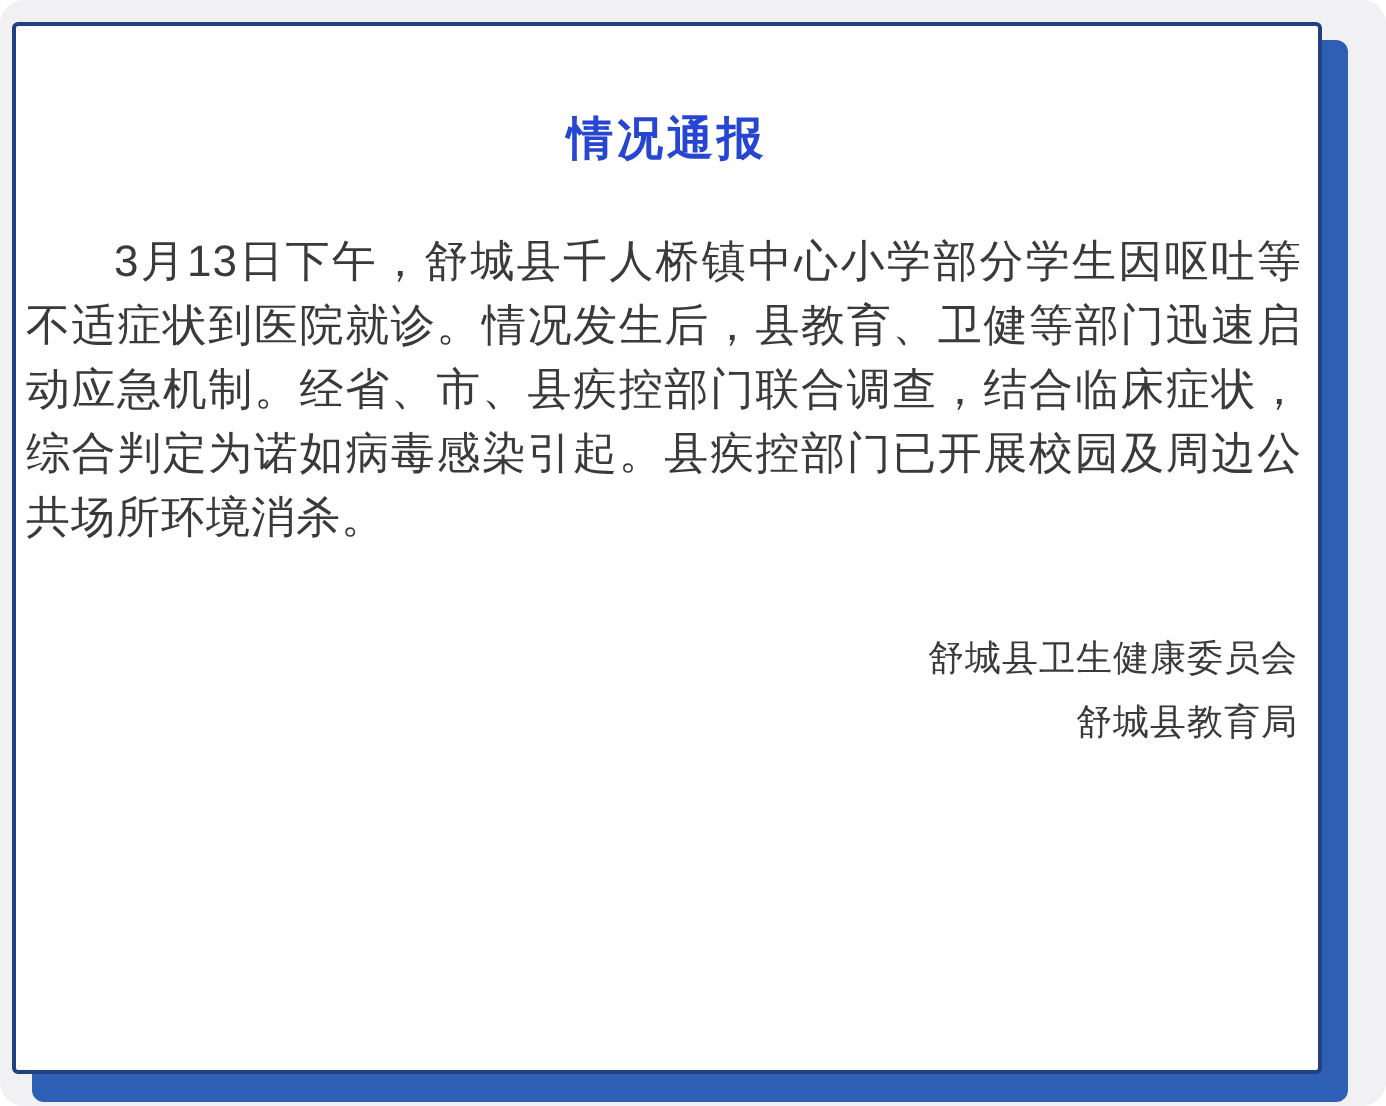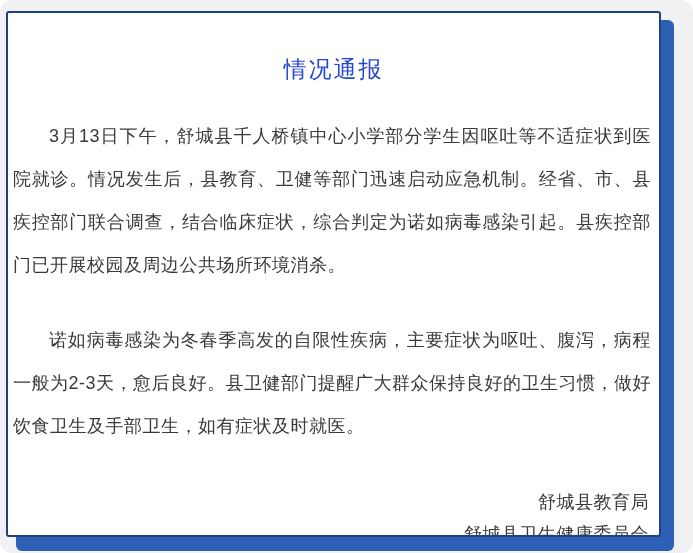--- a/index.html
+++ b/index.html
@@ -35,28 +35,28 @@
     background: var(--card-background, #ffffff);
     border: 2px solid var(--border-navy, #20407f);
     border-radius: 3px;
     overflow: hidden;
   }
   .title {
     margin-top: 42px;
     text-align: center;
     color: var(--title-blue, #2646d2);
     font-size: 23px;
-    font-weight: normal;
+    font-weight: bold;
     letter-spacing: 2px;
     line-height: 28px;
   }
   .para {
     margin: 0 8px 0 5px;
-    font-size: 18px;
-    line-height: 43px;
+    font-size: 22px;
+    line-height: 32px;
     color: var(--body-text, #3a3a3a);
     text-align: justify;
     text-justify: inter-ideograph;
     text-indent: 2em;
     letter-spacing: 0.5px;
   }
   .para-1 { margin-top: 32px; }
   .para-2 { margin-top: 32px; }
   .signature {
     margin: 38px 10px 0 0;
@@ -68,19 +68,18 @@
   }
 </style>
 </head>
 <body>
 
 <div class="page">
   <div class="card-shadow"></div>
   <div class="notice-card">
     <h1 class="title">情况通报</h1>
     <p class="para para-1">3月13日下午，舒城县千人桥镇中心小学部分学生因呕吐等不适症状到医院就诊。情况发生后，县教育、卫健等部门迅速启动应急机制。经省、市、县疾控部门联合调查，结合临床症状，综合判定为诺如病毒感染引起。县疾控部门已开展校园及周边公共场所环境消杀。</p>
-    <p class="para para-2">诺如病毒感染为冬春季高发的自限性疾病，主要症状为呕吐、腹泻，病程一般为2-3天，愈后良好。县卫健部门提醒广大群众保持良好的卫生习惯，做好饮食卫生及手部卫生，如有症状及时就医。</p>
     <div class="signature">
+      <div>舒城县卫生健康委员会</div>
       <div>舒城县教育局</div>
-      <div>舒城县卫生健康委员会</div>
     </div>
   </div>
 </div>
 
 </body></html>

